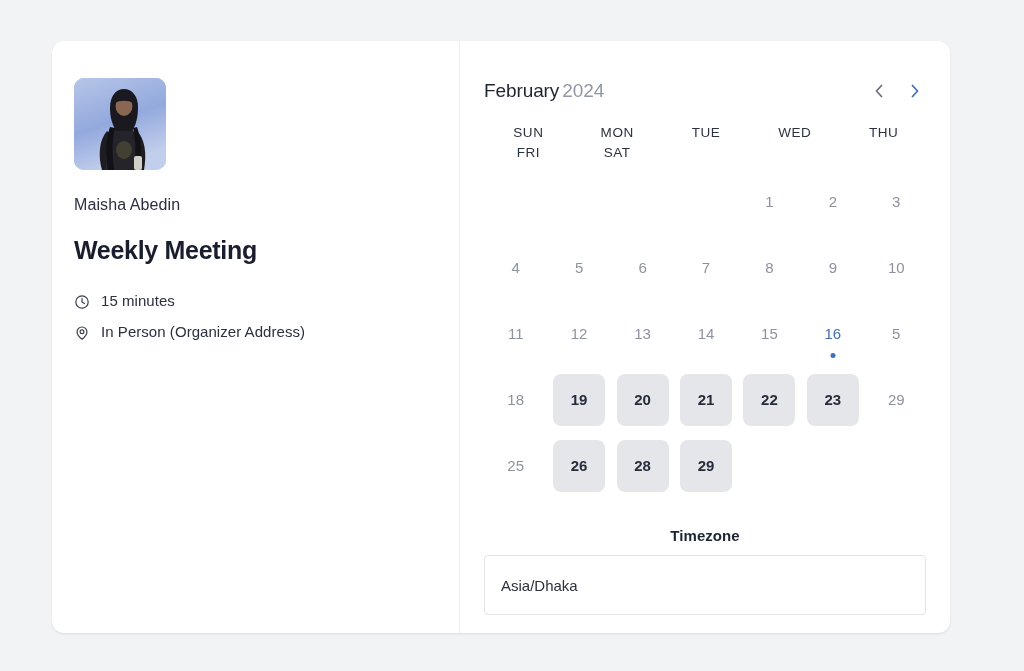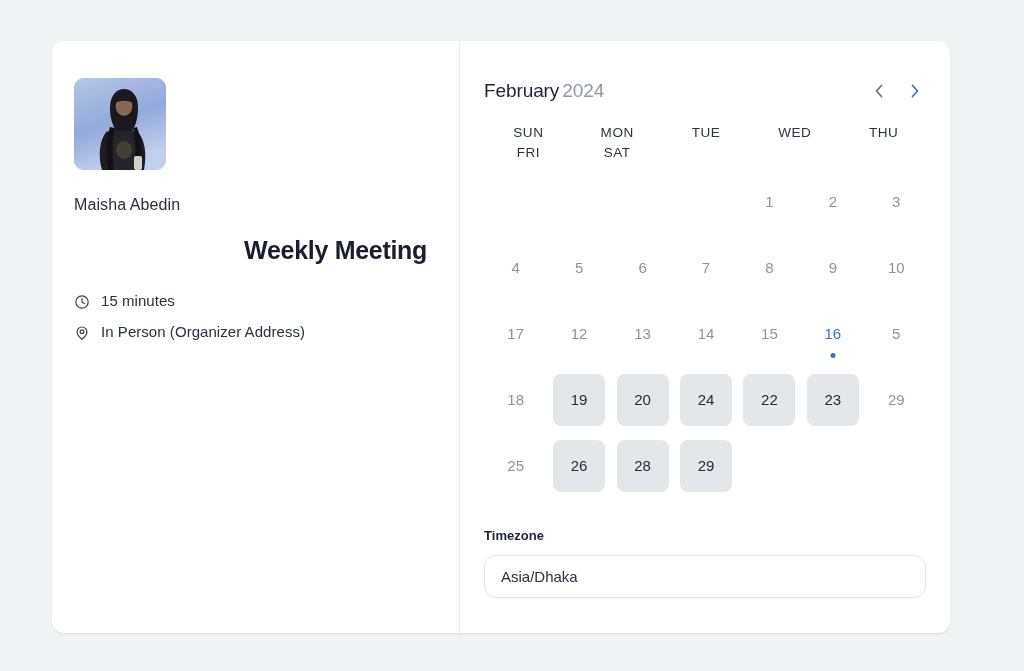--- a/index.html
+++ b/index.html
@@ -60,21 +60,20 @@
     letter-spacing: 0.1px;
   }
 
   .event-title {
     font-size: 25px;
     font-weight: 700;
     color: #191d2e;
     line-height: 30px;
     letter-spacing: -0.3px;
     margin-bottom: 27px;
-    text-align: right;
   }
 
   .meta-list { display: flex; flex-direction: column; gap: 13px; }
 
   .meta-row {
     display: flex;
     align-items: flex-end;
     gap: 11px;
   }
   .meta-icon {
@@ -172,21 +171,21 @@
   
   .day-box.disabled {
     color: #8d929f;
     font-weight: 400;
     background: transparent;
   }
 
   
   .day-box.available {
     color: #272c3b;
-    font-weight: 400;
+    font-weight: 700;
     background: #e4e6e9;
     cursor: pointer;
   }
 
   
   .day-box.today {
     color: #3f6fb5;
     font-weight: 400;
     background: transparent;
   }
@@ -202,32 +201,33 @@
   }
 
   .day-box.empty { background: transparent; }
 
   
   .timezone-block {
     margin-top: 28px;
     padding-right: 2px;
   }
   .timezone-label {
-    font-size: 13px;
+    font-size: 15px;
     font-weight: 700;
     color: #1f2433;
     line-height: 18px;
     margin-bottom: 10px;
     letter-spacing: 0.05px;
+    text-align: center;
   }
   .timezone-input {
     width: 100%;
-    height: 43px;
+    height: 60px;
     border: 1px solid #e2e4e8;
-    border-radius: 12px;
+    border-radius: 4px;
     background: #ffffff;
     font-family: "Liberation Sans", sans-serif;
     font-size: 15px;
     color: #2b3040;
     padding: 0 16px;
     line-height: 43px;
     outline: none;
   }
 </style>
 </head>
@@ -389,21 +389,21 @@
               <span>9</span>
             </div>
           </div>
           <div class="day-cell">
             <div class="day-box disabled">
               <span>10</span>
             </div>
           </div>
           <div class="day-cell">
             <div class="day-box disabled">
-              <span>17</span>
+              <span>11</span>
             </div>
           </div>
           <div class="day-cell">
             <div class="day-box disabled">
               <span>12</span>
             </div>
           </div>
           <div class="day-cell">
             <div class="day-box disabled">
               <span>13</span>
@@ -440,21 +440,21 @@
               <span>19</span>
             </div>
           </div>
           <div class="day-cell">
             <div class="day-box available">
               <span>20</span>
             </div>
           </div>
           <div class="day-cell">
             <div class="day-box available">
-              <span>24</span>
+              <span>21</span>
             </div>
           </div>
           <div class="day-cell">
             <div class="day-box available">
               <span>22</span>
             </div>
           </div>
           <div class="day-cell">
             <div class="day-box available">
               <span>23</span>

